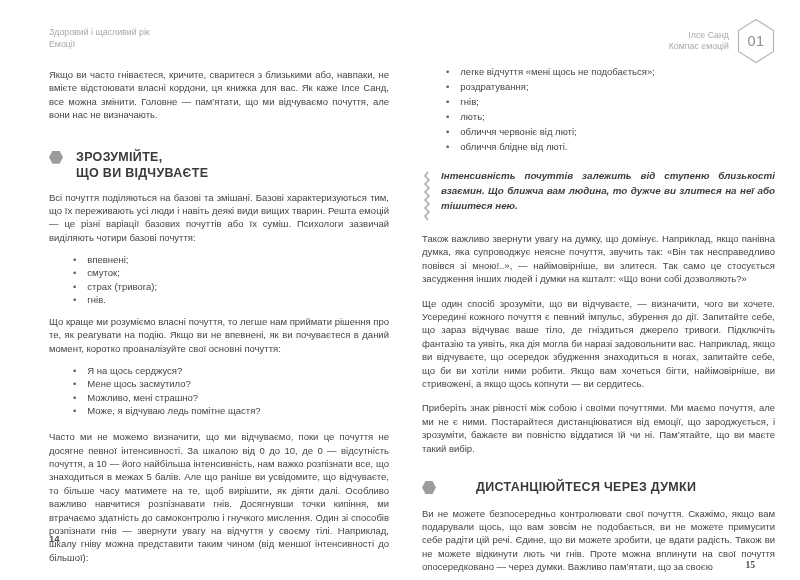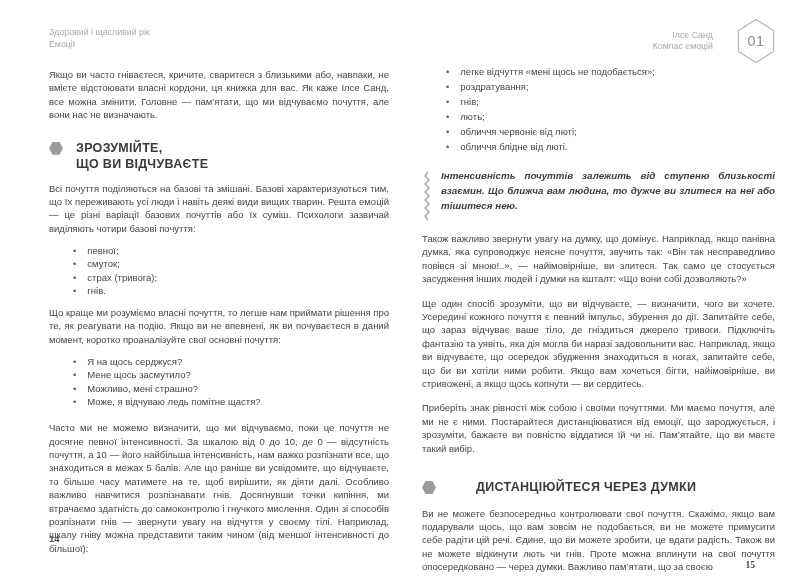--- a/index.html
+++ b/index.html
@@ -11,42 +11,42 @@
     -webkit-font-smoothing:antialiased;
   }
   .col { position:absolute; top:0; }
   .col-left  { left:49px;  width:340px; }
   .col-right { left:422px; width:353px; }
 
   
   .running-header { margin-top:27px; font-size:8.8px; line-height:11.5px; color:#a8a8a8; }
   .running-header-right {
     position:absolute; top:18px; right:0;
-    display:flex; align-items:center; gap:24px;
+    display:flex; align-items:center; gap:8px;
   }
   .running-header-right .hdr-text { text-align:right; font-size:8.8px; line-height:11.5px; color:#a8a8a8; }
   .chapter-hex { position:relative; width:38px; height:46px; flex:none; }
   .chapter-hex svg { position:absolute; inset:0; }
   .chapter-num {
     position:absolute; inset:0; display:flex; align-items:center; justify-content:center;
     font-size:14.5px; color:#8f8f8f; letter-spacing:0.5px;
   }
 
   
   .body-p { margin:0; font-size:9.5px; line-height:13.4px; text-align:justify; }
   .mt-intro     { margin-top:18px; }
   .mt-std       { margin-top:9px;  }
   .mt-para      { margin-top:11px; }
   .mt-intensity { margin-top:13px; }
 
   
   .section-heading {
     display:flex; align-items:flex-start; gap:13px;
     font-weight:bold; color:#3a3a3a; font-size:12.5px; line-height:16.5px;
-    letter-spacing:0.3px; margin-top:18px;
+    letter-spacing:0.3px; margin-top:27px;
   }
   .section-heading.single { margin-top:24px;gap:40px; }
   .hex-bullet {
     width:14px; height:13px; margin-top:2px; flex:none;
     background:#9c9c9c;
     clip-path:polygon(25% 0, 75% 0, 100% 50%, 75% 100%, 25% 100%, 0 50%);
   }
 
   
   .dot-list { list-style:none; margin:0; padding:0 0 0 24px; }
@@ -88,21 +88,21 @@
       <span>ЗРОЗУМІЙТЕ,</span><br>
       <span>ЩО ВИ ВІДЧУВАЄТЕ</span>
     </span>
   </div>
 
   <p class="body-p mt-std">Всі почуття поділяються на базові та змішані. Базові характеризуються тим, що їх переживають усі люди і навіть деякі види вищих тварин. Решта емоцій — це різні варіації базових почуттів або їх суміш. Психологи зазвичай виділяють чотири базові почуття:</p>
 
   <ul class="dot-list lh-13 mt-list">
     <li>
         <span class="dot">•</span>
-        <span>певної;</span>
+        <span>впевнені;</span>
       </li>
     <li>
         <span class="dot">•</span>
         <span>смуток;</span>
       </li>
     <li>
         <span class="dot">•</span>
         <span>страх (тривога);</span>
       </li>
     <li>

